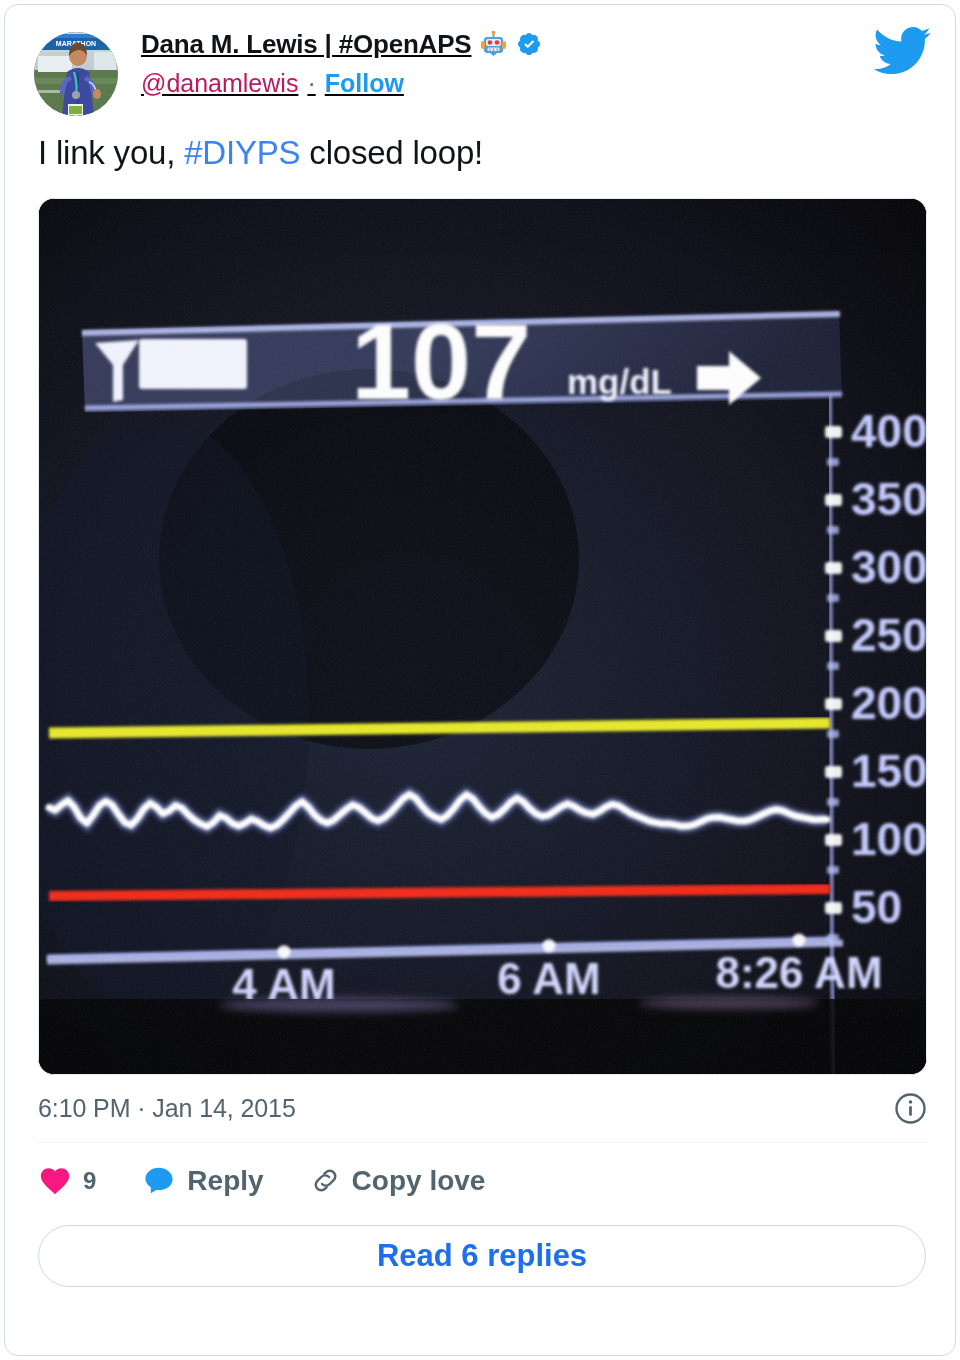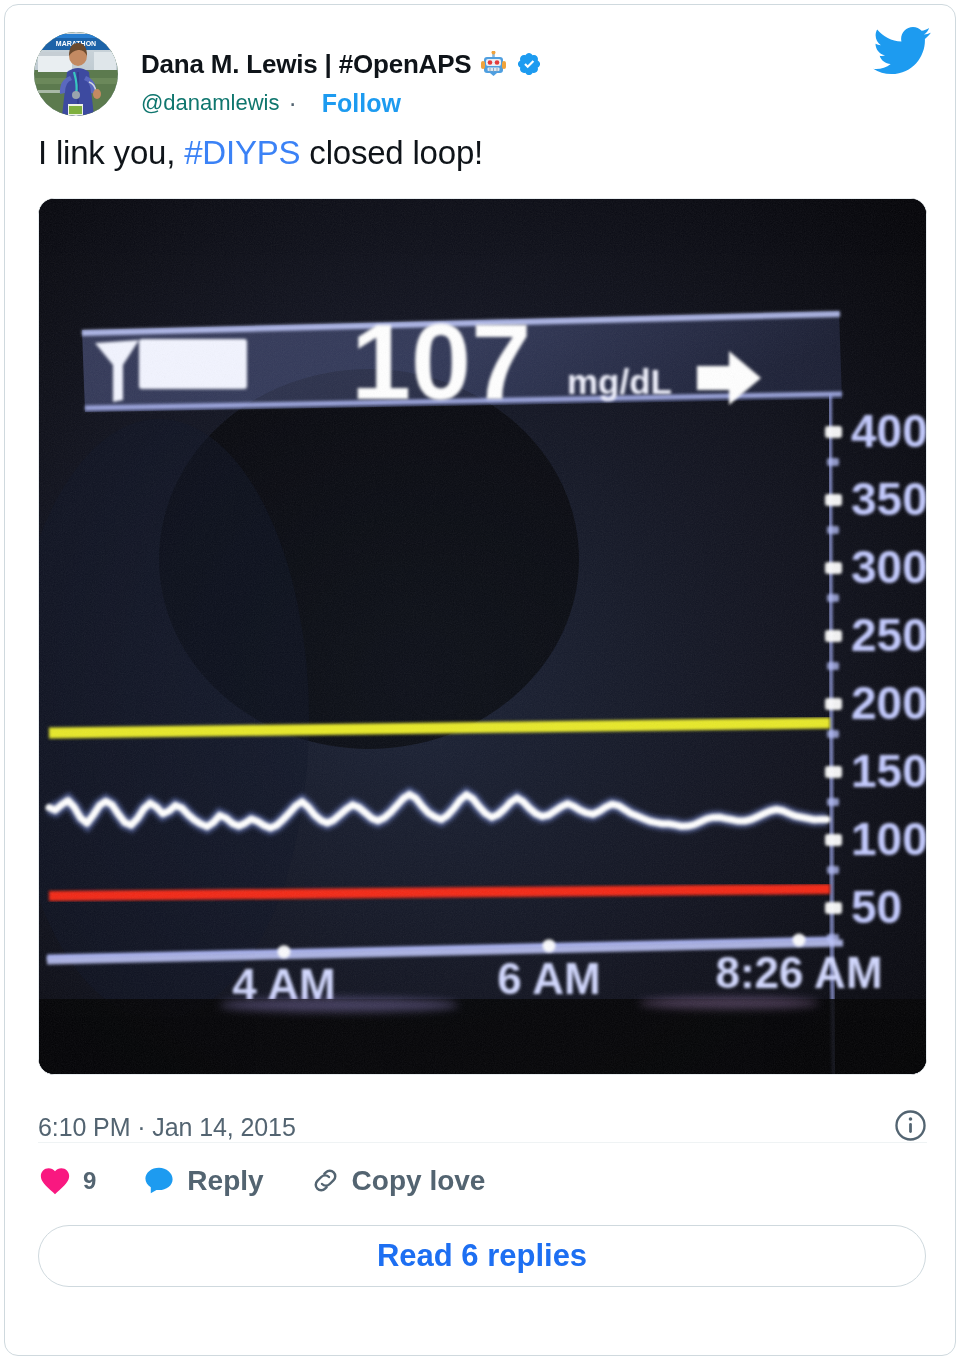--- a/index.html
+++ b/index.html
@@ -40,22 +40,23 @@
     height: 84px;
     border-radius: 50%;
     overflow: hidden;
     background: #4a6b52;
   }
   .avatar svg { display: block; width: 84px; height: 84px; }
 
   .author-block {
     position: absolute;
     left: 136px;
-    top: 42px;
+    top: 22px;
     width: 700px;
+    text-decoration: underline;
   }
 
   .author-line {
     display: flex;
     align-items: center;
     gap: 9px;
     height: 34px;
   }
   .author-name {
     font-size: 26px;
@@ -69,32 +70,31 @@
   .verified-badge { width: 26px; height: 26px; display: block; }
 
   .handle-line {
     display: flex;
     align-items: center;
     gap: 9px;
     margin-top: 6px;
     height: 32px;
   }
   .handle {
-    font-size: 22px;
-    color: #0f766e;
+    font-size: 25px;
+    color: #be185d;
     white-space: nowrap;
   }
   .dot-sep { font-size: 25px; color: #536471; }
   .follow-link {
     font-size: 25px;
     font-weight: 700;
     color: #1d9bf0;
     text-decoration: none;
     cursor: pointer;
-    margin-left: 16px;
   }
 
   .twitter-bird {
     position: absolute;
     right: 24px;
     top: 22px;
     width: 58px;
     height: 48px;
   }
 
@@ -119,21 +119,21 @@
     background: #050508;
     position: relative;
   }
   .cgm-photo { display: block; width: 889px; height: 877px; }
 
   
   .meta-row {
     margin: 0 28px 0 33px;
     height: 68px;
     display: flex;
-    align-items: flex-end;
+    align-items: center;
     justify-content: space-between;
     border-bottom: 1px solid #eff3f4;
   }
   .timestamp {
     font-size: 25px;
     color: #536471;
     letter-spacing: -0.1px;
   }
   .info-icon { width: 33px; height: 33px; cursor: pointer; }
 

